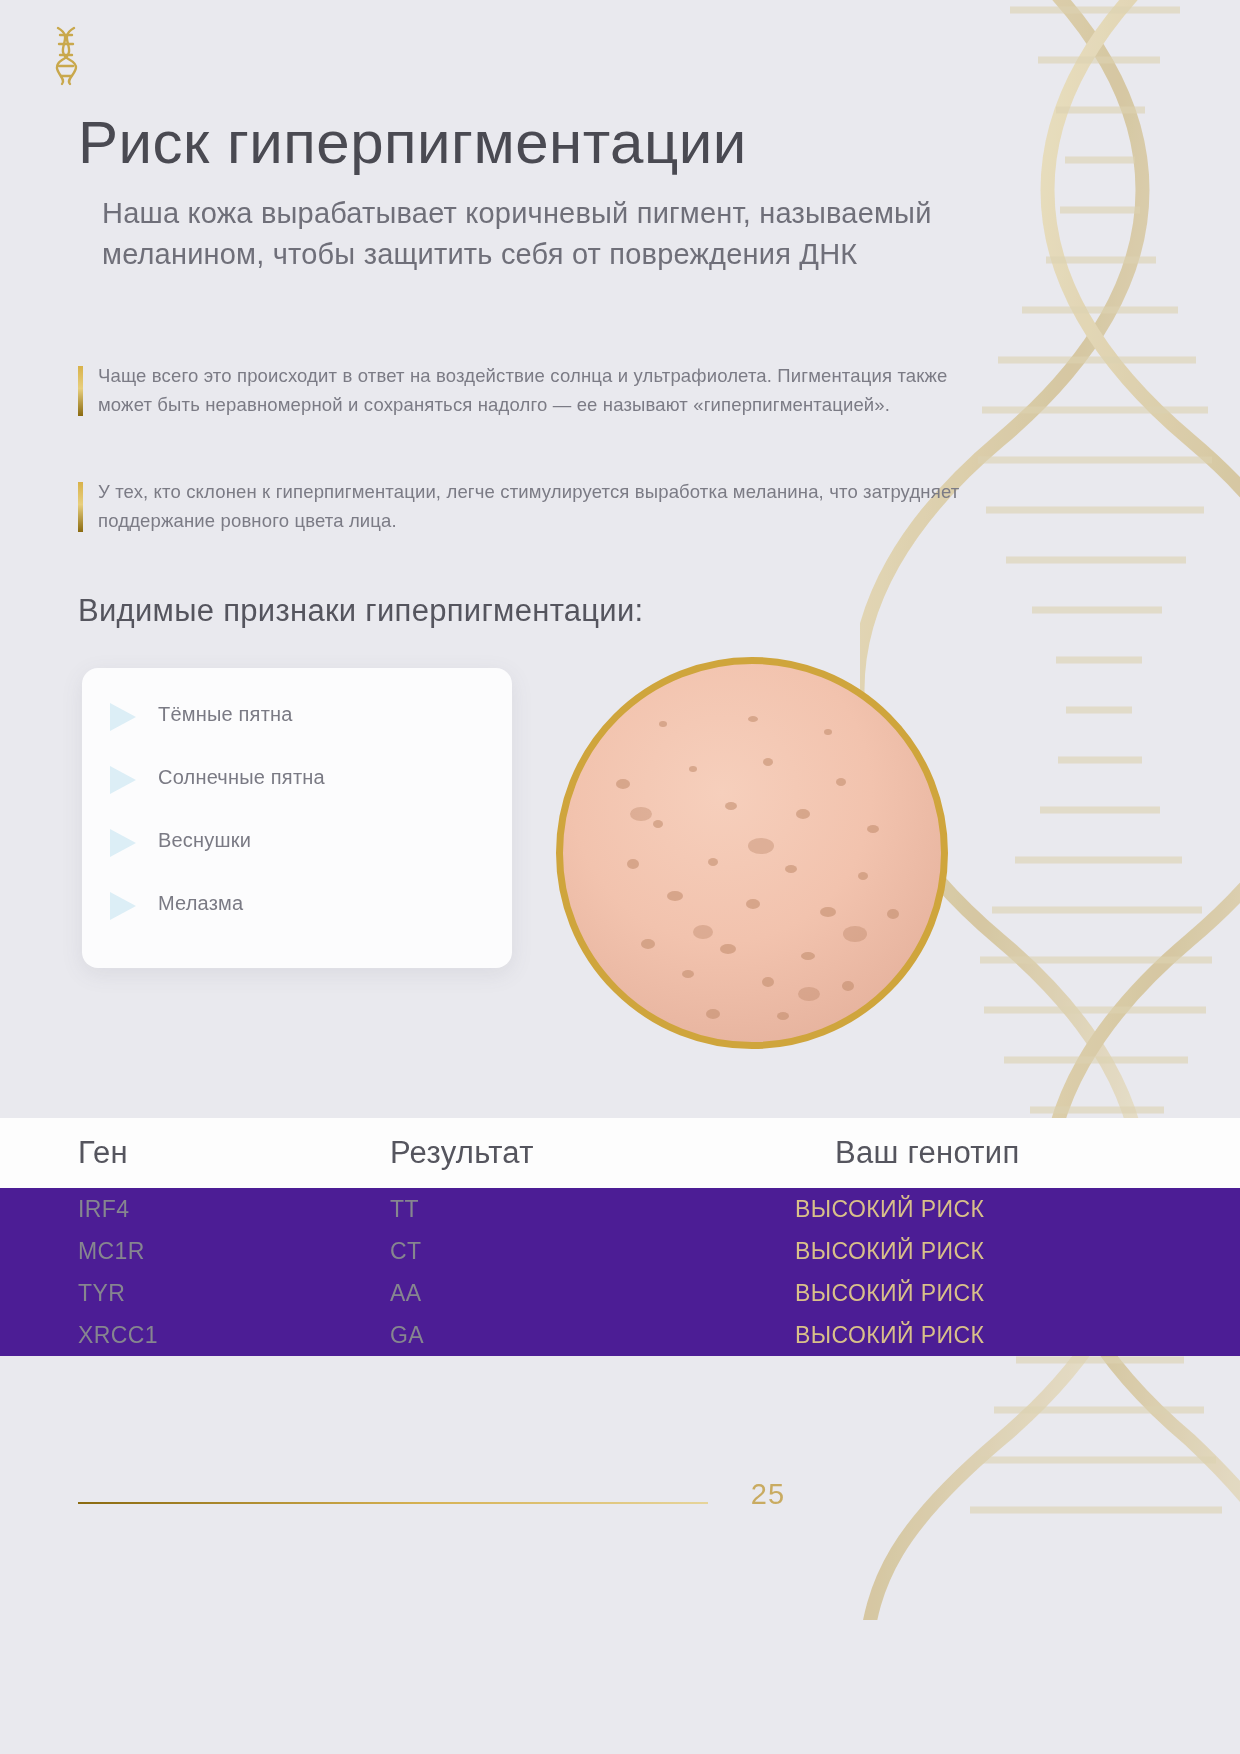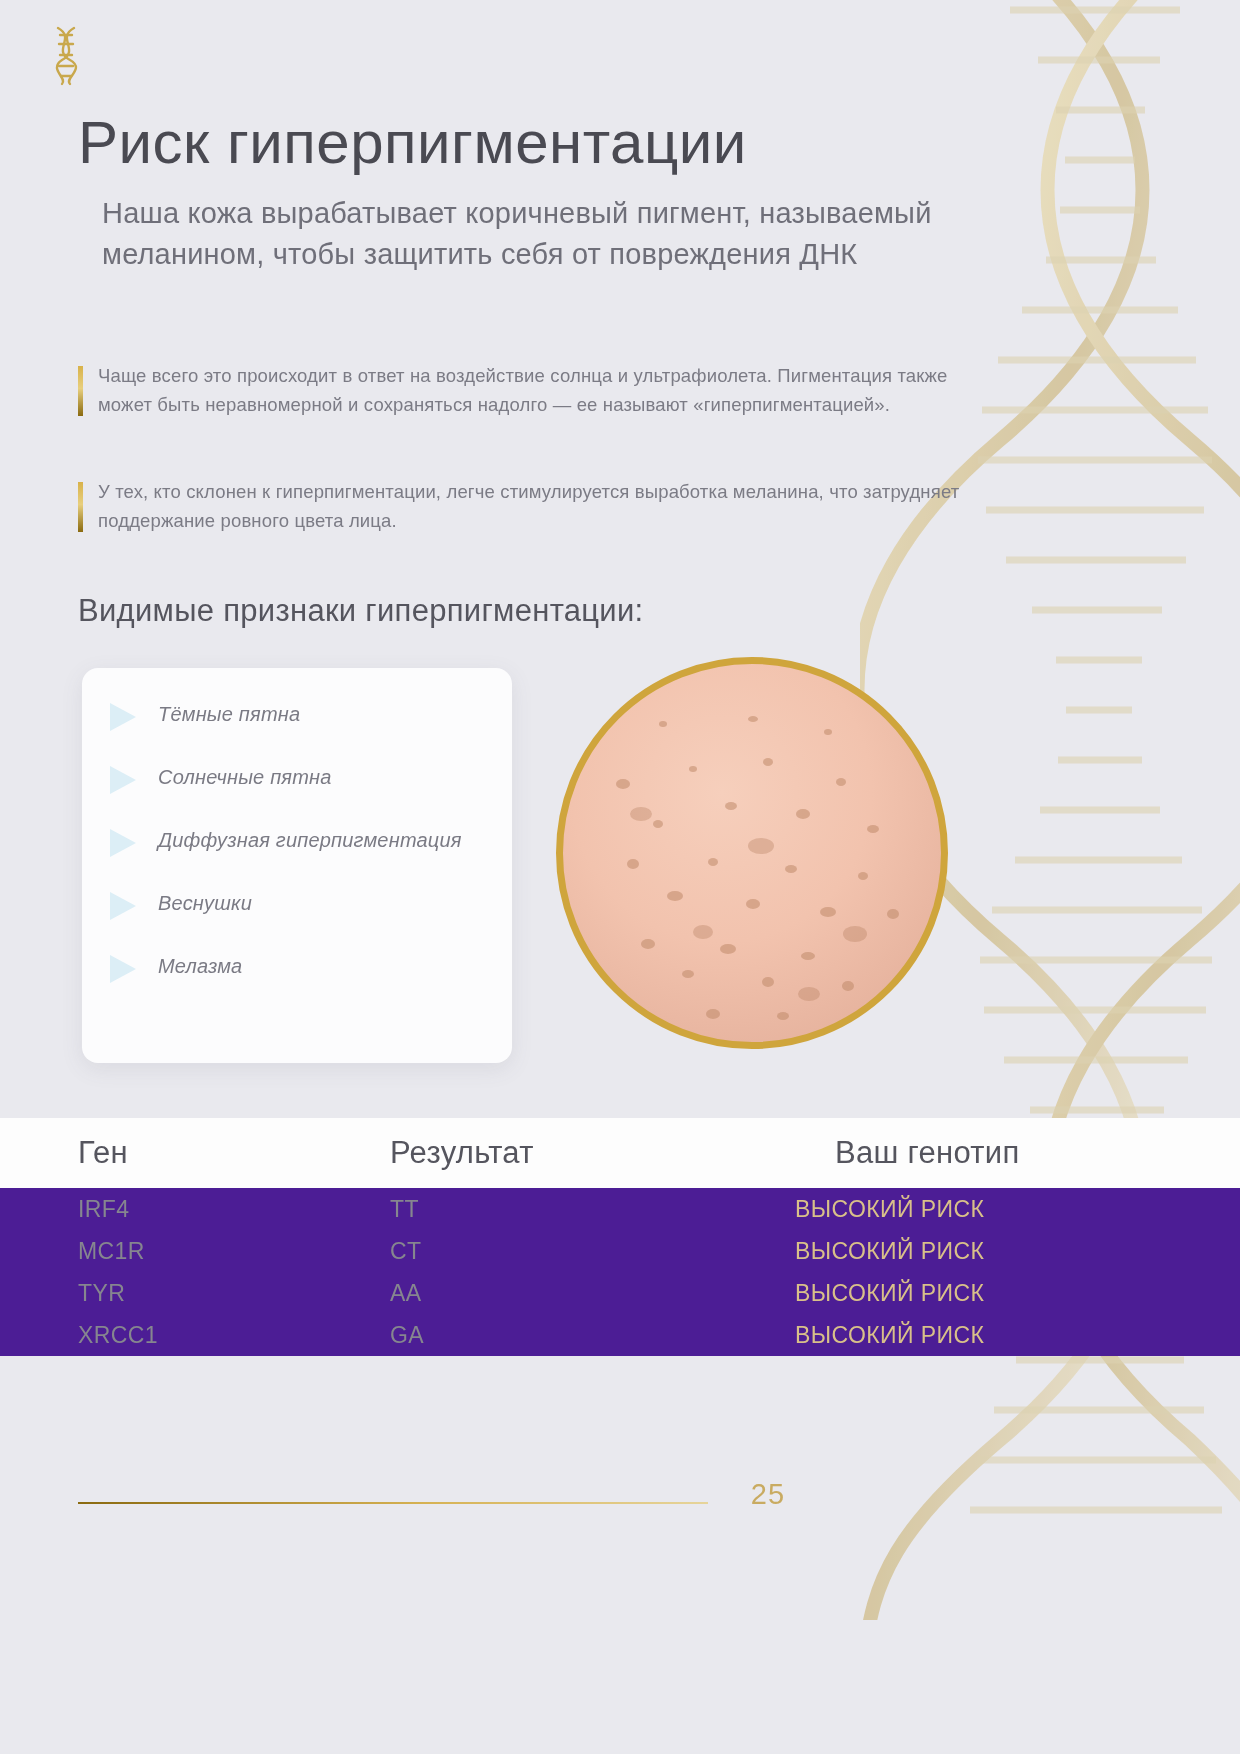--- a/index.html
+++ b/index.html
@@ -44,24 +44,24 @@
   #quote-0{top:362px;}
   #quote-1{top:478px;}
 
   .section-heading{
     position:absolute;left:78px;top:593px;
     font-size:31px;font-weight:300;color:#55555e;letter-spacing:.3px;
   }
 
   
   .card{
-    position:absolute;left:82px;top:668px;width:430px;height:395px;
+    position:absolute;left:82px;top:668px;width:430px;height:300px;
     background:#fcfcfd;border-radius:16px;
     box-shadow:0 6px 22px rgba(90,90,110,.10);
-    padding:30px 0 0 0;box-sizing:border-box;font-style:italic;
+    padding:30px 0 0 0;box-sizing:border-box;
   }
   .card-item{display:flex;align-items:flex-start;padding:0 0 0 28px;margin-bottom:30px;}
   .card-item:last-child{margin-bottom:0;}
   .tri{
     width:0;height:0;flex:0 0 auto;margin-top:5px;margin-right:22px;
     border-top:14px solid transparent;border-bottom:14px solid transparent;
     border-left:26px solid #dceef6;
   }
   .card-item span{
     font-size:20px;font-weight:300;color:#7a7a84;line-height:1.6;letter-spacing:.2px;
@@ -183,24 +183,20 @@
     <div class="card-item">
       <div class="tri"></div>
       <span>Тёмные пятна</span>
     </div>
     <div class="card-item">
       <div class="tri"></div>
       <span>Солнечные пятна</span>
     </div>
     <div class="card-item">
       <div class="tri"></div>
-      <span>Диффузная гиперпигментация</span>
-    </div>
-    <div class="card-item">
-      <div class="tri"></div>
       <span>Веснушки</span>
     </div>
     <div class="card-item">
       <div class="tri"></div>
       <span>Мелазма</span>
     </div>
   </div>
 
   <div class="photo">
     <svg class="freckles" width="380" height="380" viewBox="0 0 380 380" xmlns="http://www.w3.org/2000/svg">

